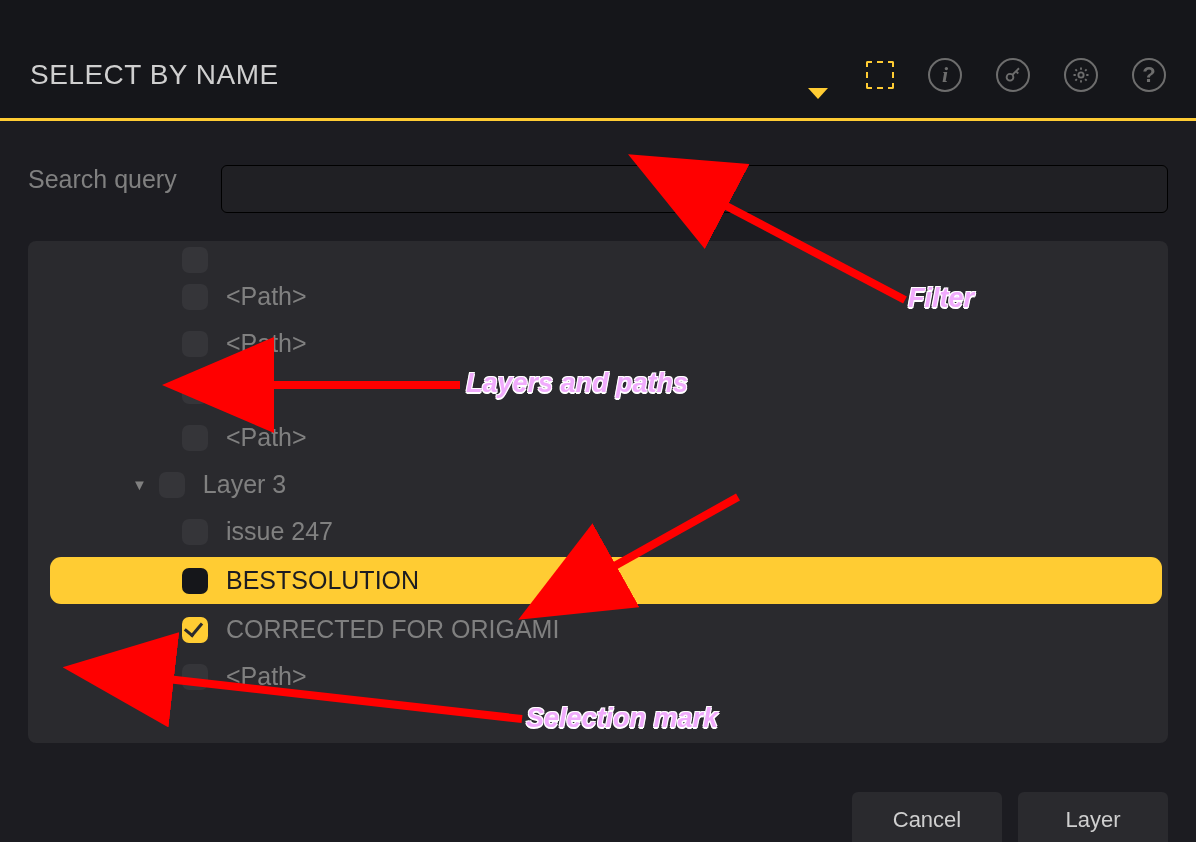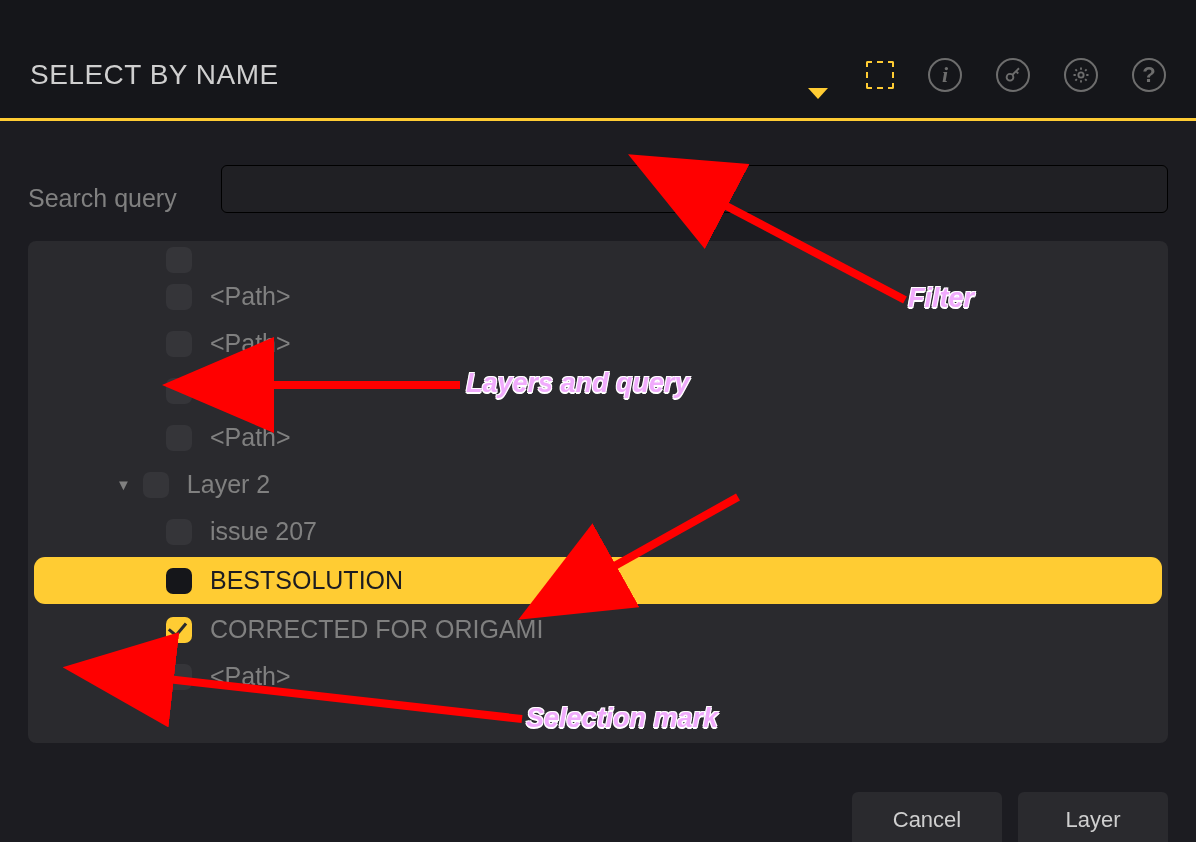--- a/index.html
+++ b/index.html
@@ -27,30 +27,30 @@
   .sel-dashed { position:absolute; inset:0; border:2.5px dashed #ffcc33; border-radius:2px; }
 
   
   .ptr { position:absolute; left:808px; top:88px; width:0; height:0;
          border-left:10px solid transparent; border-right:10px solid transparent;
          border-top:11px solid #ffcc33; }
 
   
   .body { flex:1; padding:44px 28px 0 28px; position:relative; }
 
-  .search-row { display:flex; align-items:flex-end; gap:44px; }
+  .search-row { display:flex; align-items:flex-start; gap:44px; }
   .search-label { color:#808080; font-size:25px; }
   .search-input {
     flex:1; height:48px; background:#202024; border:1px solid #000;
     border-radius:6px; color:#bbb; font-size:20px; padding:0 14px;
   }
 
   .list-panel {
     margin-top:28px; background:#2a2a2e; border-radius:8px; height:502px;
-    overflow:hidden; padding:6px 0 0 0; position:relative;
+    overflow:hidden; padding:6px 0 0 16px; position:relative;
   }
   .row { display:flex; align-items:center; height:47px; font-size:25px; color:#808080; padding-left:60px; gap:18px; }
   .row.top-pad { height:26px; justify-content:flex-start; }
   .row .chk {
     width:26px; height:26px; background:#353539; border-radius:7px; border:none; flex:0 0 26px;
   }
   .row .chk.dark { background:#202024; }
   .row .chk.checked { background:#ffcc33; position:relative; }
   .row .chk.checked::after{
     content:""; position:absolute; left:6px; top:2px; width:8px; height:14px;
@@ -136,25 +136,25 @@
             <span class="chk"></span>
             <span>90</span>
           </div>
           <div class="row indent2">
             <span class="chk"></span>
             <span>&lt;Path&gt;</span>
           </div>
           <div class="row indent1">
             <span class="expander">▼</span>
             <span class="chk"></span>
-            <span>Layer 2</span>
+            <span>Layer 3</span>
           </div>
           <div class="row indent2">
             <span class="chk"></span>
-            <span>issue 207</span>
+            <span>issue 247</span>
           </div>
           <div class="row hl">
             <span class="chk dark"></span>
             <span>BESTSOLUTION</span>
           </div>
           <div class="row indent2">
             <span class="chk checked"></span>
             <span>CORRECTED FOR ORIGAMI</span>
           </div>
           <div class="row indent2">
@@ -175,21 +175,21 @@
           <path d="M0,0 L14,6 L0,12 Z" fill="#ff0000"></path>
         </marker>
       </defs>
       <path d="M905 179 L713 78" stroke="#ff0000" stroke-width="8" fill="none" marker-end="url(#ahead)"></path>
     </svg>
     <div class="anno-label" style="left:908px; top:162px;">Filter</div>
 
     <svg class="anno" style="left:0; top:0;" width="1200" height="800">
       <path d="M460 264 L258 264" stroke="#ff0000" stroke-width="8" fill="none" marker-end="url(#ahead)"></path>
     </svg>
-    <div class="anno-label" style="left:466px; top:247px;">Layers and query</div>
+    <div class="anno-label" style="left:466px; top:247px;">Layers and paths</div>
 
     <svg class="anno" style="left:0; top:0;" width="1200" height="800">
       <path d="M738 376 L602 452" stroke="#ff0000" stroke-width="8" fill="none" marker-end="url(#ahead)"></path>
     </svg>
 
     <svg class="anno" style="left:0; top:0;" width="1200" height="800">
       <path d="M522 598 L158 557" stroke="#ff0000" stroke-width="8" fill="none" marker-end="url(#ahead)"></path>
     </svg>
     <div class="anno-label" style="left:526px; top:582px;">Selection mark</div>
 

